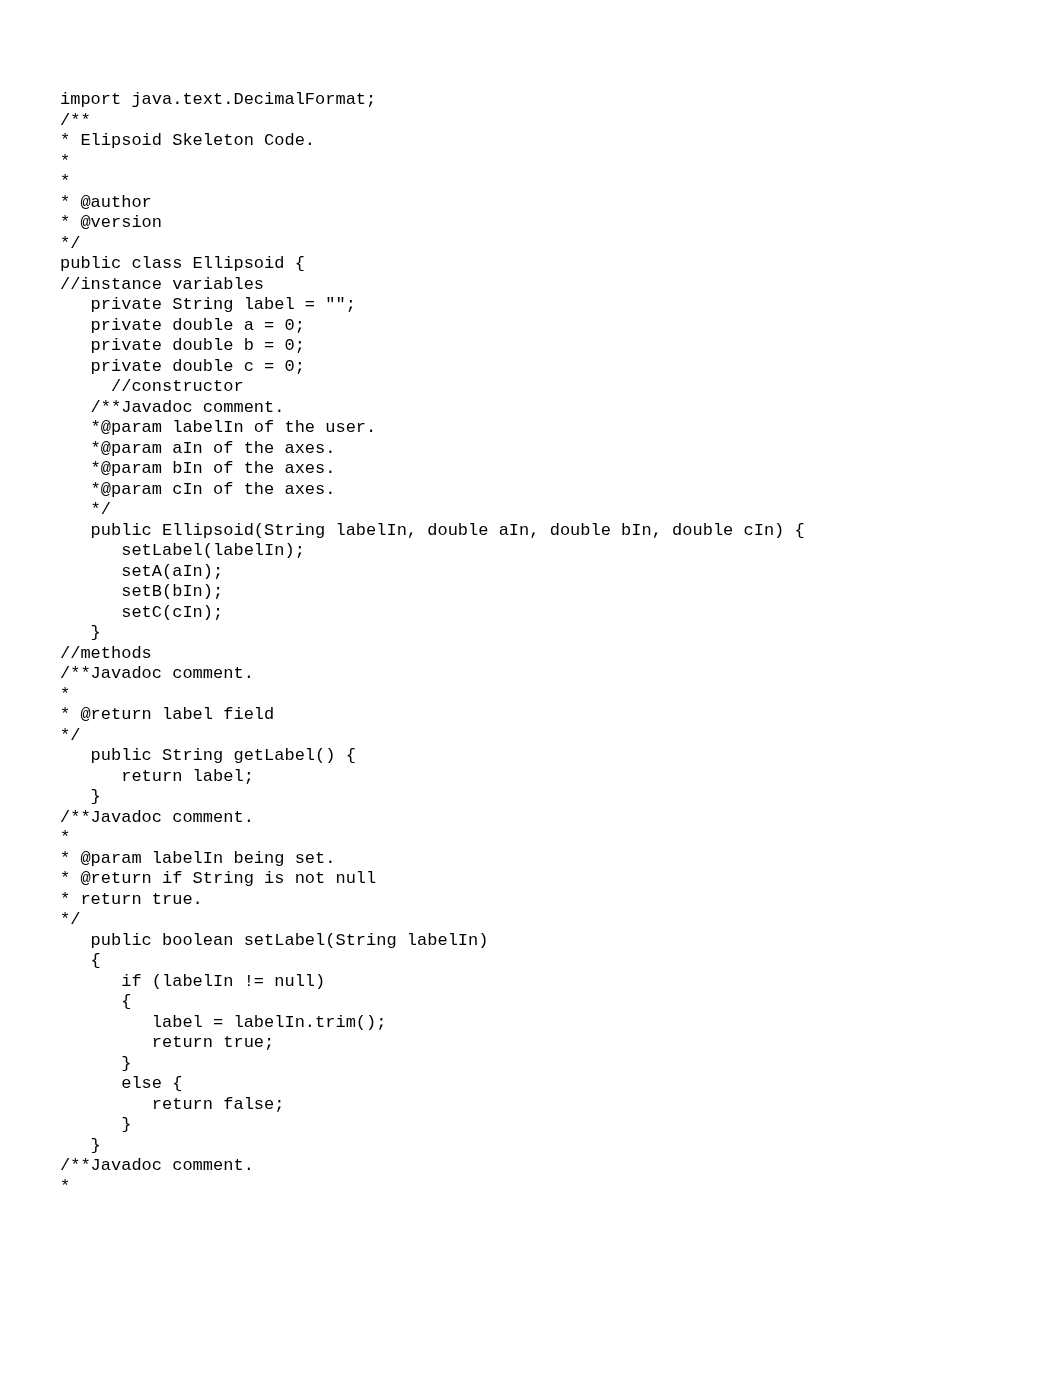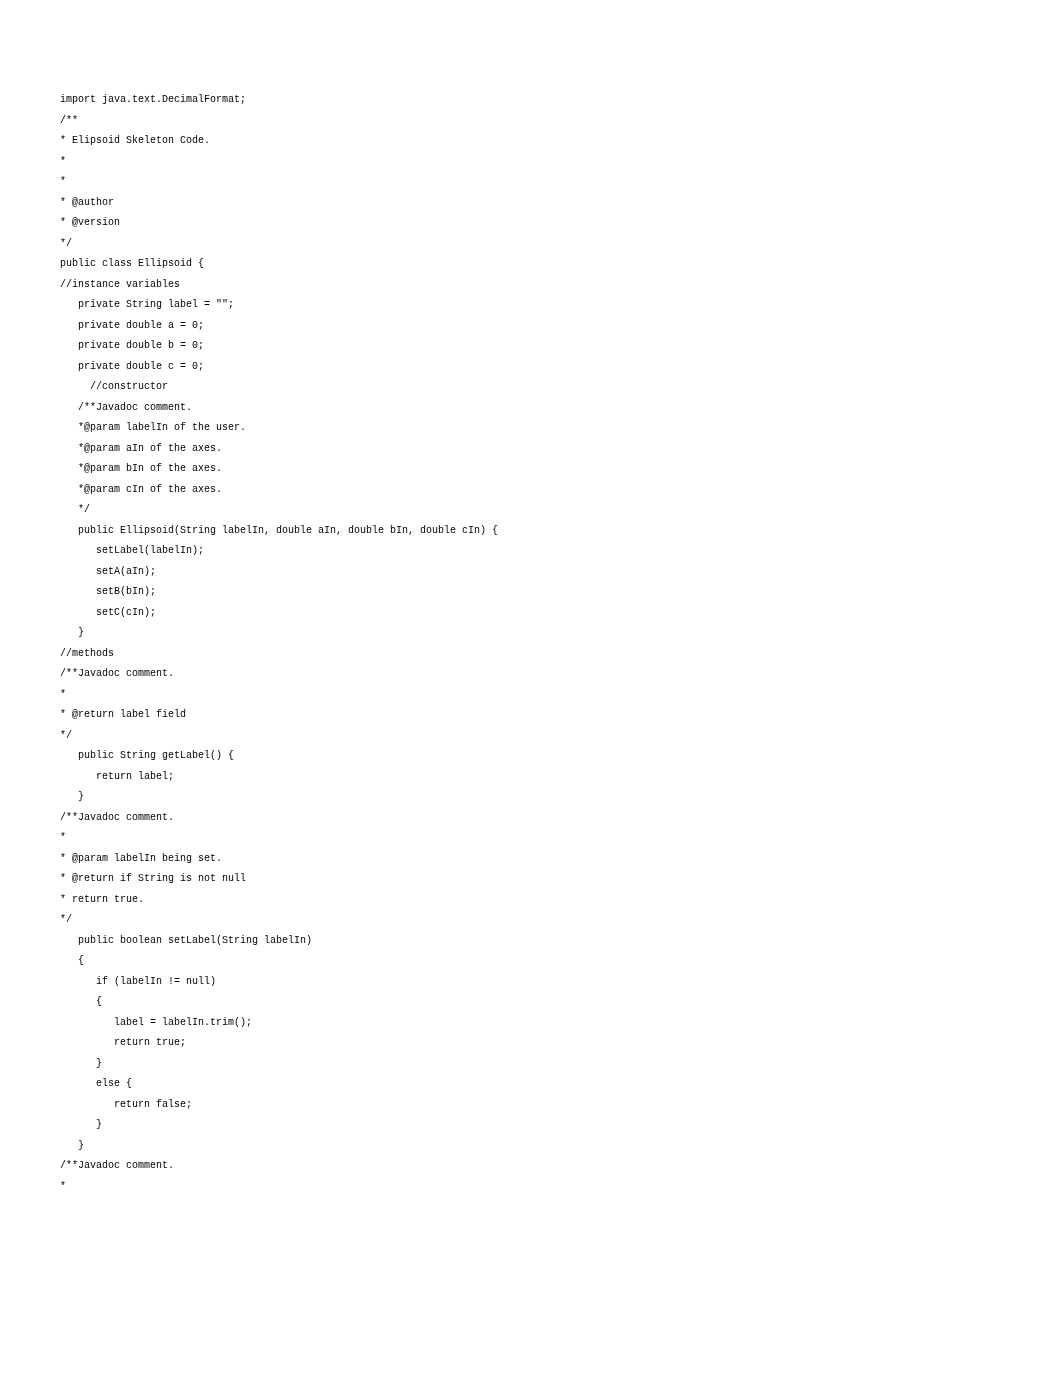--- a/index.html
+++ b/index.html
@@ -4,21 +4,21 @@
 <style>
   html, body {
     margin: 0;
     padding: 0;
     background: #ffffff;
     width: 1062px;
   }
   .page {
     padding: 90px 60px 60px 60px;
     font-family: "Courier New", Courier, monospace;
-    font-size: 10px;
+    font-size: 17px;
     line-height: 20.5px;
     color: #000000;
     white-space: pre;
   }
 </style>
 </head>
 <body>
 
 <div class="page"><div id="code-block"><div>import java.text.DecimalFormat;</div><div>/**</div><div>* Elipsoid Skeleton Code.</div><div>*</div><div>*</div><div>* @author</div><div>* @version</div><div>*/</div><div>public class Ellipsoid {</div><div>//instance variables</div><div></div><div>   private String label = "";</div><div>   private double a = 0;</div><div>   private double b = 0;</div><div>   private double c = 0;</div><div>     //constructor</div><div></div><div>   /**Javadoc comment.</div><div>   *@param labelIn of the user.</div><div>   *@param aIn of the axes.</div><div>   *@param bIn of the axes.</div><div>   *@param cIn of the axes.</div><div>   */</div><div></div><div>   public Ellipsoid(String labelIn, double aIn, double bIn, double cIn) {</div><div>      setLabel(labelIn);</div><div>      setA(aIn);</div><div>      setB(bIn);</div><div>      setC(cIn);</div><div>   }</div><div>//methods</div><div>/**Javadoc comment.</div><div>*</div><div>* @return label field</div><div>*/</div><div>   public String getLabel() {</div><div>      return label;</div><div>   }</div><div></div><div>/**Javadoc comment.</div><div>*</div><div>* @param labelIn being set.</div><div>* @return if String is not null</div><div>* return true.</div><div>*/</div><div>   public boolean setLabel(String labelIn)</div><div>   {</div><div>      if (labelIn != null)</div><div>      {</div><div>         label = labelIn.trim();</div><div>         return true;</div><div>      }</div><div>      else {</div><div>         return false;</div><div>      }</div><div>   }</div><div></div><div>/**Javadoc comment.</div><div>*</div></div></div>
 

